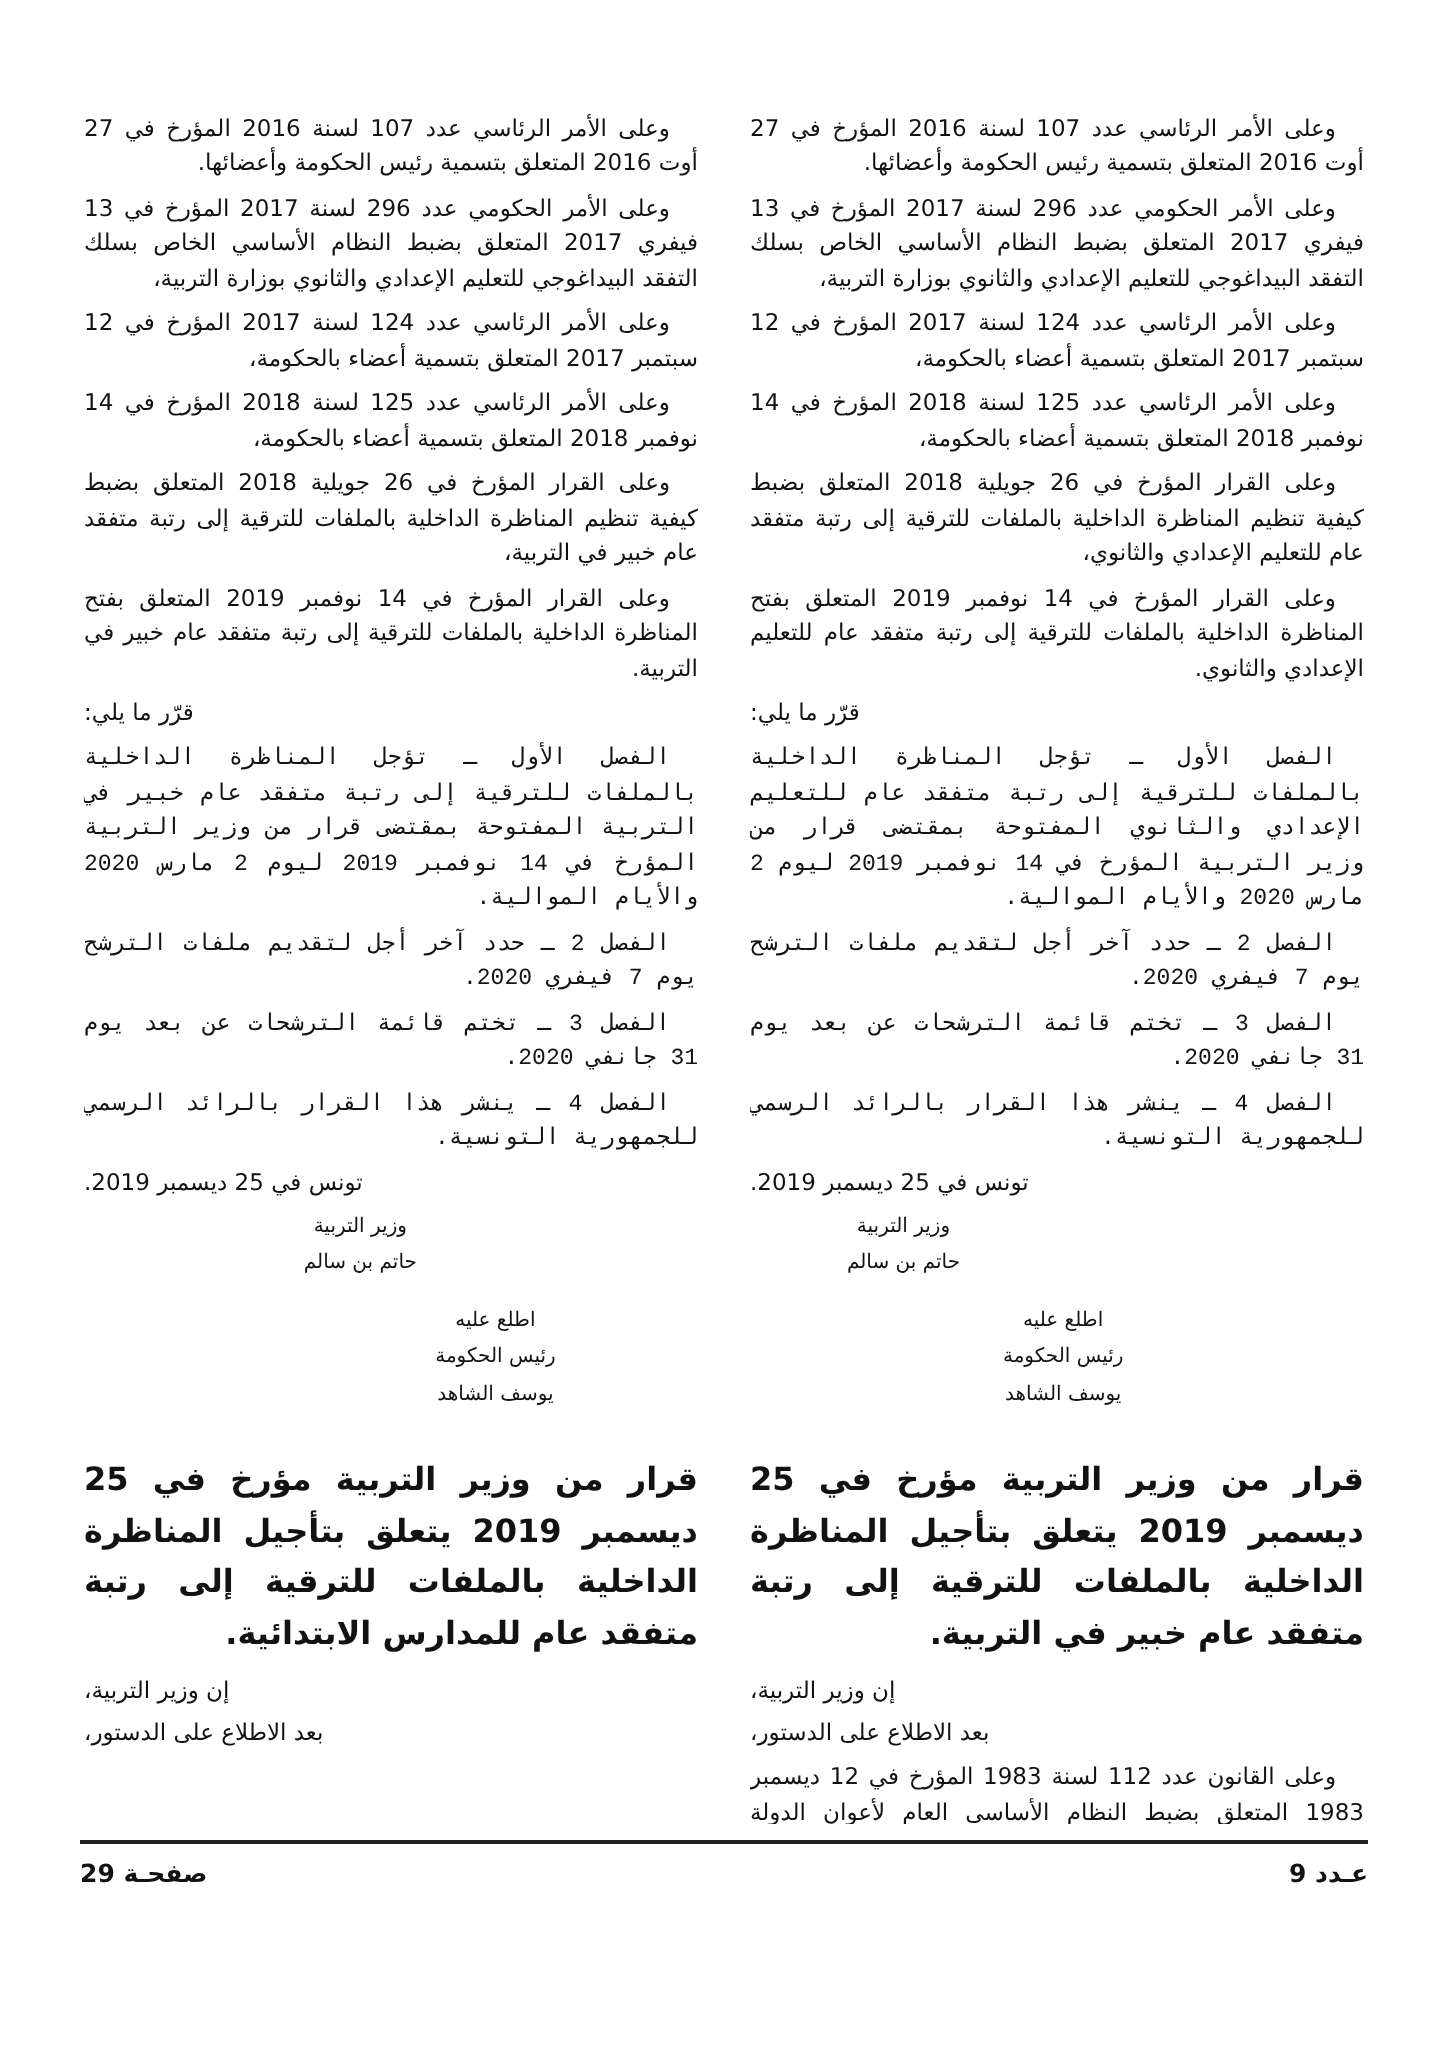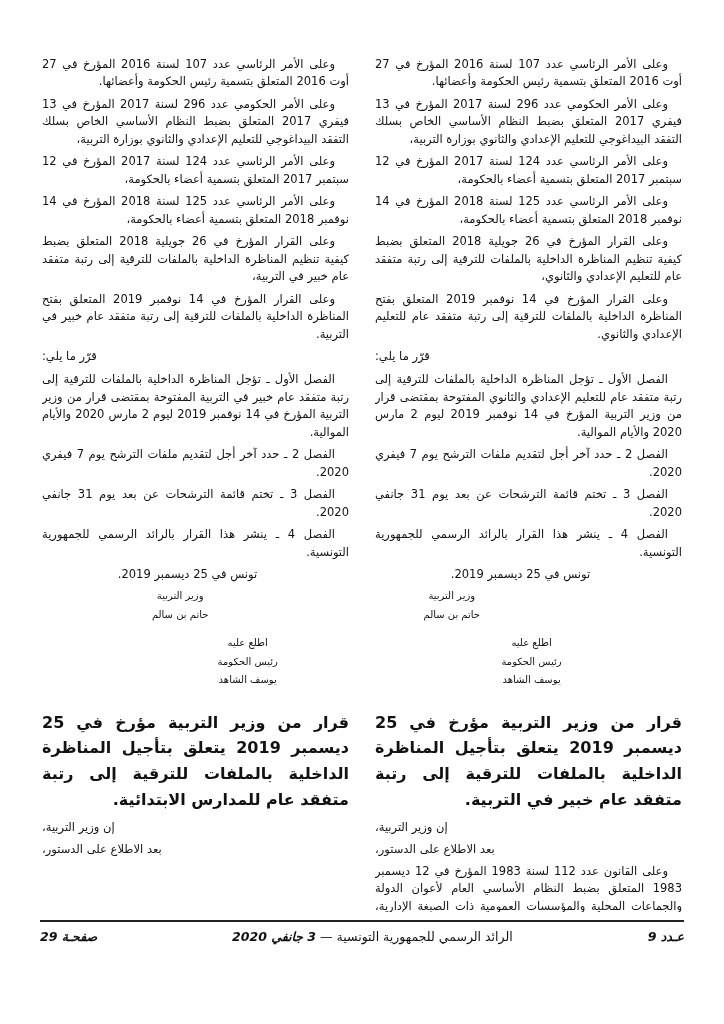--- a/index.html
+++ b/index.html
@@ -33,26 +33,26 @@
     text-indent: 14px;
     margin-bottom: 5px;
   }
   .clause {
     font-size: 11.5px;
     line-height: 1.5;
     text-align: left;
     text-indent: 16px;
     margin: 3px 0 6px;
   }
-  .article { margin-bottom: 5px; }
+  .article { margin-bottom: 5px; font-family: Liberation Mono, monospace; }
   .place-date {
     font-size: 11.5px;
     line-height: 1.5;
     text-indent: 16px;
-    text-align: center;
+    text-align: left;
     margin: 2px 0 4px;
   }
   .sig {
     width: 42%;
     text-align: center;
     font-size: 10px;
     line-height: 1.85;
   }
   .sig .name { font-weight: normal; }
   .col-a .sig-minister { margin: 2px 54% 2px auto; }
@@ -78,21 +78,21 @@
     position: absolute;
     top: 920px; right: 40px; left: 40px;
     border-top: 2px solid #222;
     padding-top: 7px;
     display: flex;
     justify-content: space-between;
     align-items: baseline;
     font-size: 12.5px;
     direction: rtl;
   }
-  .footer .bold { font-weight: bold; font-style: italic; }
+  .footer .bold { font-weight: bold; }
   .footer .center-text { text-align: center; }
 </style>
 </head>
 <body>
 
 <div class="page">
   <div class="columns">
 
     <div class="col col-a">
       <p class="para">وعلى الأمر الرئاسي عدد 107 لسنة 2016 المؤرخ في 27 أوت 2016 المتعلق بتسمية رئيس الحكومة وأعضائها.</p>
@@ -146,20 +146,15 @@
       </div>
       <p class="para decree-heading">قرار من وزير التربية مؤرخ في 25 ديسمبر 2019 يتعلق بتأجيل المناظرة الداخلية بالملفات للترقية إلى رتبة متفقد عام للمدارس الابتدائية.</p>
       <p class="opening">إن وزير التربية،</p>
       <p class="opening">بعد الاطلاع على الدستور،</p>
     </div>
 
   </div>
 
   <div class="footer">
     <span class="bold">عـدد 9</span>
-    <span class="center-text">
-      <span>الرائد الرسمي للجمهورية التونسية</span>
-      <span>—</span>
-      <span class="bold">3 جانفي 2020</span>
-    </span>
     <span class="bold">صفحـة 29</span>
   </div>
 </div>
 
 </body></html>

